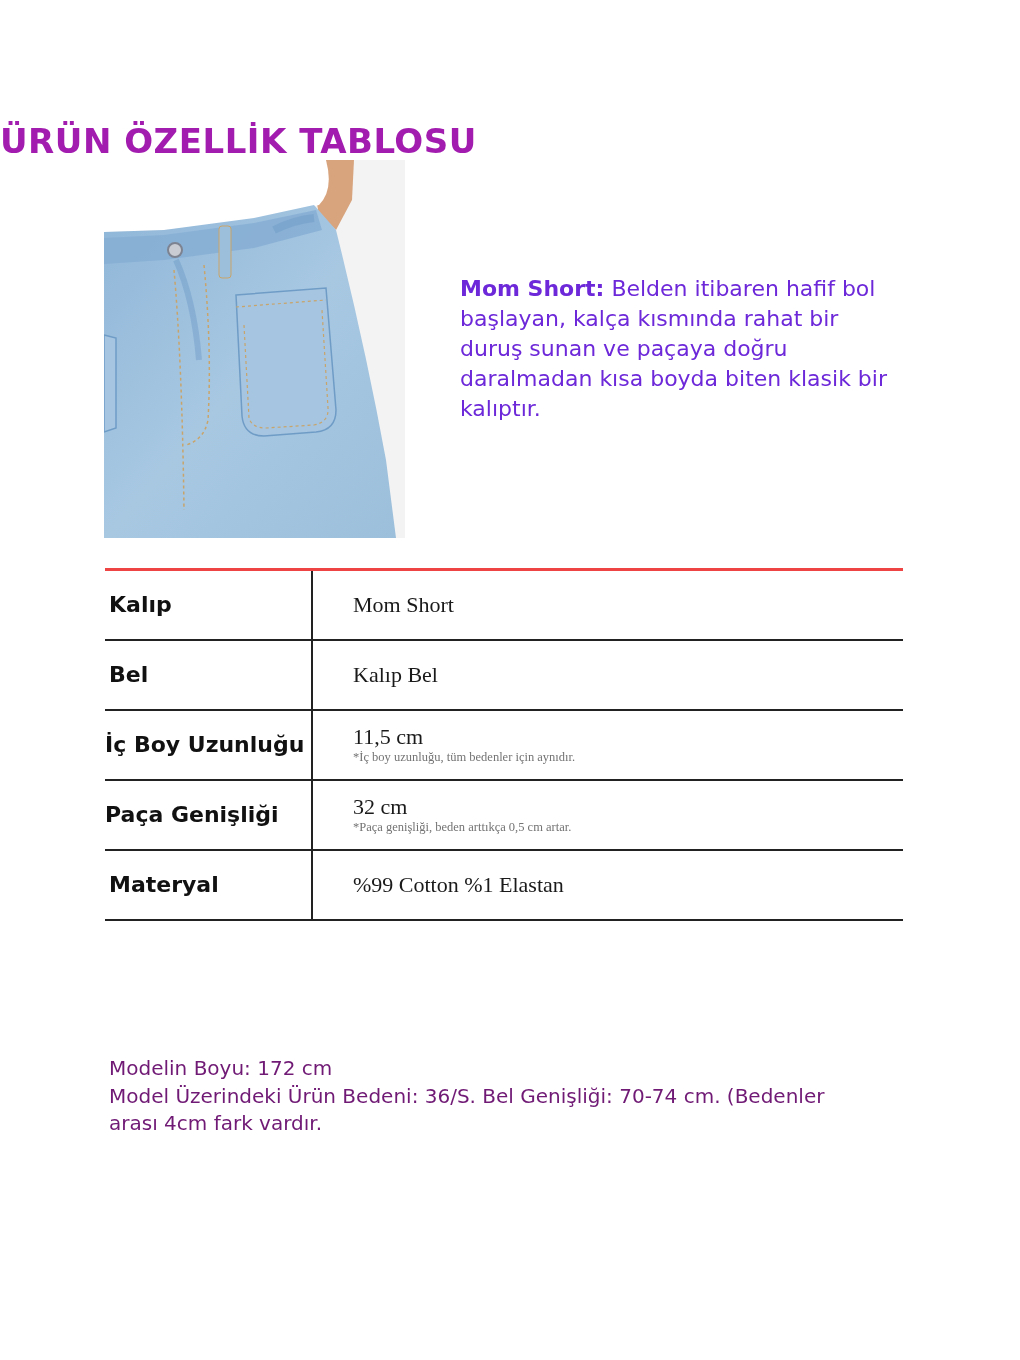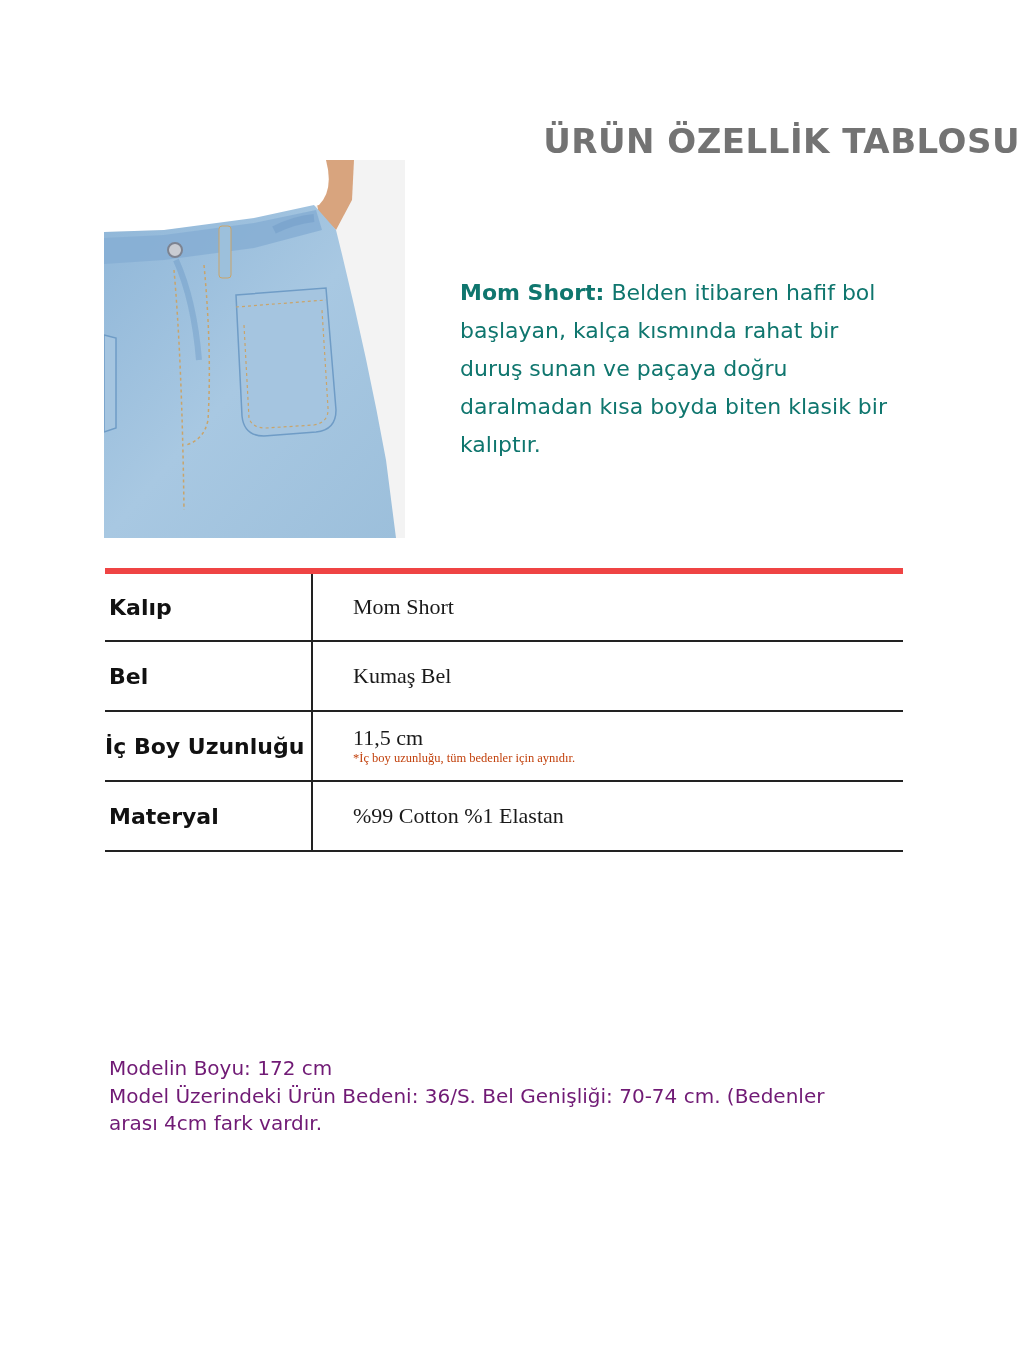--- a/index.html
+++ b/index.html
@@ -1,52 +1,52 @@
 <!DOCTYPE html>
 <html><head>
   <meta charset="utf-8">
   <style>
     html, body { margin: 0; padding: 0; background: #ffffff; }
     body {
       width: 1020px; height: 1360px; position: relative; overflow: hidden;
       font-family: "DejaVu Sans", "Liberation Sans", sans-serif; color: #111111;
     }
     .title {
-      position: absolute; left: 0; width: 1020px; top: 98px; text-align: right;
-      font-size: 34px; font-weight: bold; letter-spacing: 0.5px; color: #737373;
+      position: absolute; left: 0; width: 1020px; top: 98px; text-align: left;
+      font-size: 34px; font-weight: bold; letter-spacing: 0.5px; color: #a21caf;
       font-family: "DejaVu Sans", sans-serif;
     }
     .photo {
       position: absolute; left: 104px; top: 160px; width: 301px; height: 378px;
       overflow: hidden; background: #f2f2f2;
     }
     .desc {
       position: absolute; left: 460px; top: 274px; width: 440px;
-      font-size: 22px; line-height: 38px; color: #0f766e;
+      font-size: 22px; line-height: 30px; color: #6d28d9;
       font-family: "DejaVu Sans", sans-serif;
     }
     .desc b { font-weight: bold; }
     .spec-table {
       position: absolute; left: 105px; top: 568px; width: 798px;
       border-collapse: collapse;
     }
     .spec-row { height: 70px; border-bottom: 2px solid #222; position: relative; }
-    .spec-table .first { border-top: 6px solid #ef4444; }
+    .spec-table .first { border-top: 3px solid #ef4444; }
     .spec-row td { padding: 0; vertical-align: middle; }
     .label-cell {
       width: 202px; border-right: 2px solid #222; font-weight: bold;
       font-size: 22px; padding-left: 4px !important; color: #111;
       font-family: "DejaVu Sans", sans-serif;
     }
     .value-cell {
       padding-left: 40px !important; font-size: 22px; color: #1a1a1a;
       font-family: Liberation Serif, serif;
     }
     .value-main { display: block; line-height: 24px; }
-    .value-note { display: block; font-size: 12.5px; line-height: 16px; color: #c2410c; margin-top: 0px; }
+    .value-note { display: block; font-size: 12.5px; line-height: 16px; color: #737373; margin-top: 0px; }
     .model-info {
       position: absolute; left: 109px; top: 1055px; width: 800px;
       font-size: 20px; line-height: 27.5px; color: #701a75;
       font-family: "DejaVu Sans", sans-serif;
     }
     .model-info div { white-space: nowrap; }
   </style>
 </head>
 <body>
 
@@ -98,28 +98,35 @@
   <tbody>
     <tr class="spec-row first">
       <td class="label-cell">Kalıp</td>
       <td class="value-cell">
         <span class="value-main">Mom Short</span>
       </td>
     </tr>
     <tr class="spec-row">
       <td class="label-cell">Bel</td>
       <td class="value-cell">
-        <span class="value-main">Kumaş Bel</span>
+        <span class="value-main">Kalıp Bel</span>
       </td>
     </tr>
     <tr class="spec-row">
       <td class="label-cell" style="padding-left:0 !important;">İç Boy Uzunluğu</td>
       <td class="value-cell">
         <span class="value-main">11,5 cm</span>
         <span class="value-note">*İç boy uzunluğu, tüm bedenler için aynıdır.</span>
+      </td>
+    </tr>
+    <tr class="spec-row">
+      <td class="label-cell" style="padding-left:0 !important;">Paça Genişliği</td>
+      <td class="value-cell">
+        <span class="value-main">32 cm</span>
+        <span class="value-note">*Paça genişliği, beden arttıkça 0,5 cm artar.</span>
       </td>
     </tr>
     <tr class="spec-row">
       <td class="label-cell">Materyal</td>
       <td class="value-cell">
         <span class="value-main">%99 Cotton %1 Elastan</span>
       </td>
     </tr>
   </tbody>
 </table>

